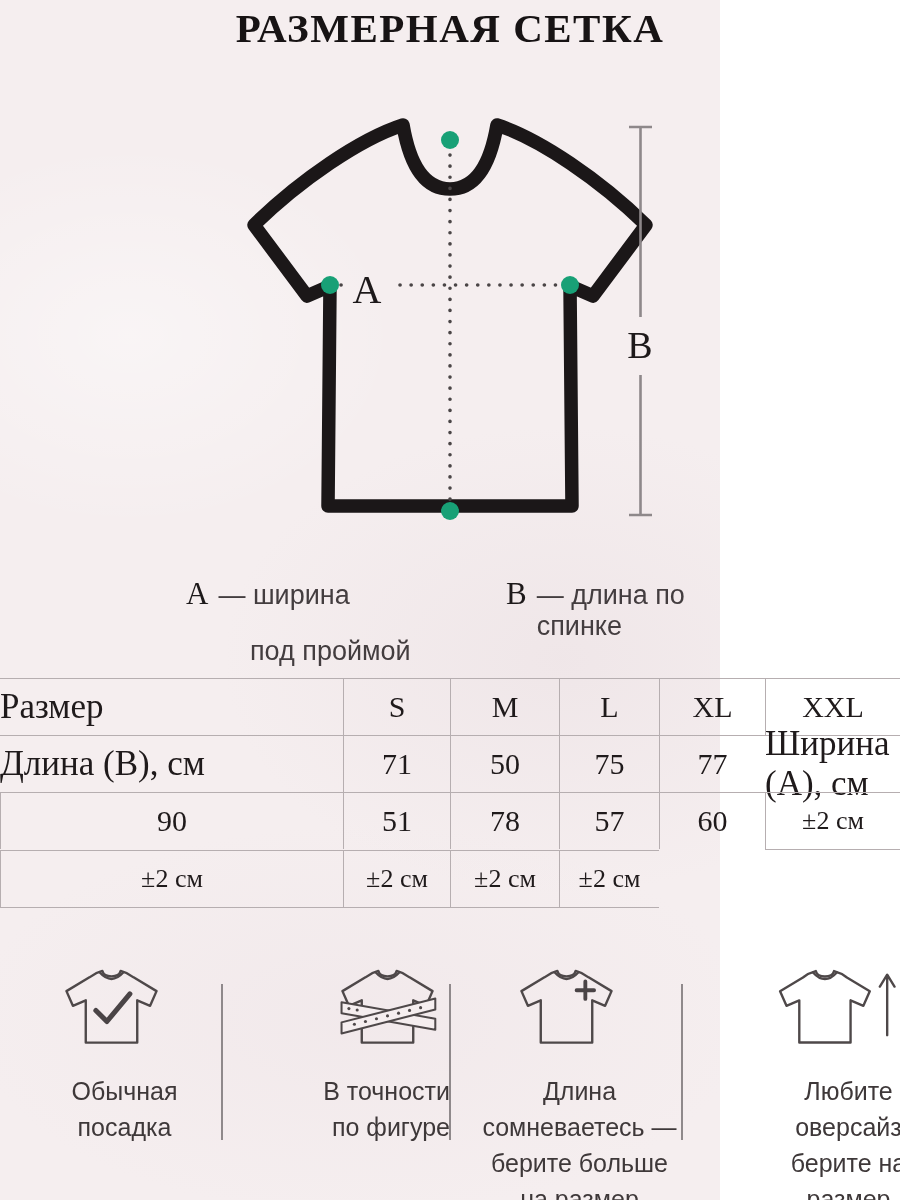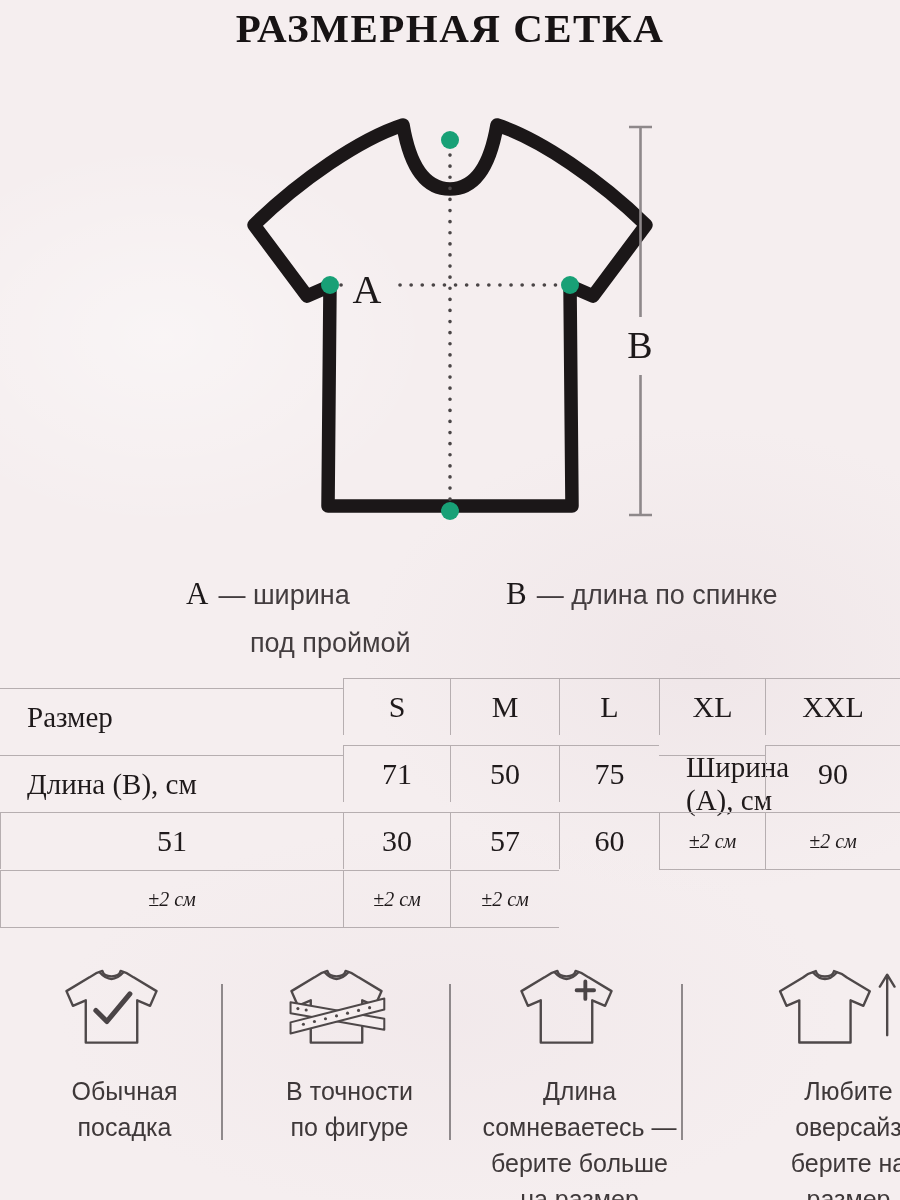--- a/index.html
+++ b/index.html
@@ -1,18 +1,18 @@
 <!DOCTYPE html>
 <html><head>
 <meta charset="utf-8">
 <style>
   html,body{margin:0;padding:0;}
   body{width:900px;height:1200px;overflow:hidden;
        font-family:"Liberation Sans", sans-serif;}
-  .page{position:relative;width:900px;height:1200px;
+  .page{position:relative;width:720px;height:1200px;
         background-color:#f5eeef;
         background-image:
           radial-gradient(ellipse 420px 300px at 18% 28%, rgba(255,255,255,.40), transparent 65%),
           radial-gradient(ellipse 520px 360px at 78% 55%, rgba(229,216,220,.35), transparent 65%),
           radial-gradient(ellipse 600px 300px at 50% 85%, rgba(234,222,226,.30), transparent 65%);
         }
 
   
   .title{position:absolute;top:4px;left:0;width:900px;text-align:center;
          font-family:"Liberation Serif", serif;font-size:41px;font-weight:600;
@@ -25,40 +25,40 @@
   .dotline{fill:none;stroke:#4a4546;stroke-width:3.6;
            stroke-dasharray:0.1 11;stroke-linecap:round;}
   .bline{fill:none;stroke:#8e888a;stroke-width:2.6;}
   .diagram-letter{font-family:"Liberation Serif", serif;fill:#1d191a;}
 
   
   .legend{position:absolute;color:#433d3f;font-size:27px;}
   .legend .row{display:flex;align-items:baseline;gap:10px;}
   .legend .letter{font-family:"Liberation Serif", serif;font-size:31px;color:#1d191a;}
   .legend-a{left:186px;top:576px;}
-  .legend-a .l2{margin-top:16px;padding-left:64px;}
+  .legend-a .l2{margin-top:24px;padding-left:64px;}
   .legend-b{left:506px;top:576px;}
 
   
   .size-table{position:absolute;top:678px;left:0;width:900px;
               display:grid;grid-template-columns:343px 107px 109px 100px 106px 135px;
               font-family:"Liberation Serif", serif;color:#1f1a1b;}
   .size-table .cell{height:56px;display:flex;align-items:center;justify-content:center;
                     border-top:1.5px solid #b6aeb0;font-size:30px;}
-  .size-table .cell.lbl{justify-content:flex-start;padding-left:27px;font-size:29px;margin-top:10px;}
+  .size-table .cell.lbl{justify-content:flex-start;font-size:35px;}
   .size-table .cell.vline{border-left:1.5px solid #b6aeb0;}
   .size-table .cell.last{border-bottom:1.5px solid #b6aeb0;}
-  .size-table .cell.tol{font-size:20px;font-style:italic;}
+  .size-table .cell.tol{font-size:26px;}
 
   
   .fit-item{position:absolute;top:962px;text-align:center;}
   .fit-item .cap{margin-top:12px;font-size:25px;line-height:36px;color:#3e3839;margin-left:27px;}
   .fit-item .cap span{display:block;}
   .fit-1{left:0;width:222px;}
-  .fit-2{left:222px;width:228px;}
+  .fit-2{left:222px;width:228px;text-align:right;}
   .fit-3{left:450px;width:232px;}
   .fit-4{left:682px;width:218px;padding-left:44px;}
   .fit-divider{position:absolute;top:984px;width:2px;height:156px;background:#8f898b;}
   .div-1{left:221px;} .div-2{left:449px;} .div-3{left:681px;}
   .icon-stroke{fill:none;stroke:#4e4849;stroke-width:2.6;stroke-linejoin:round;stroke-linecap:round;}
   .icon-band{fill:#f5eeef;stroke:#4e4849;stroke-width:2.2;stroke-linejoin:round;}
   .icon-bold{fill:none;stroke:#4a4446;stroke-linecap:round;stroke-linejoin:round;}
 </style>
 </head>
 <body>
@@ -110,25 +110,26 @@
     <div class="cell vline">S</div>
     <div class="cell vline">M</div>
     <div class="cell vline">L</div>
     <div class="cell vline">XL</div>
     <div class="cell vline">XXL</div>
 
     <div class="cell lbl">Длина (В), см</div>
     <div class="cell vline">71</div>
     <div class="cell vline">50</div>
     <div class="cell vline">75</div>
+    <div class="cell vline">77</div>
 
     <div class="cell lbl">Ширина (А), см</div>
     <div class="cell vline">90</div>
     <div class="cell vline">51</div>
-    <div class="cell vline">30</div>
+    <div class="cell vline">78</div>
     <div class="cell vline">57</div>
     <div class="cell vline">60</div>
 
     <div class="cell vline last tol">±2 см</div>
     <div class="cell vline last tol">±2 см</div>
     <div class="cell vline last tol">±2 см</div>
     <div class="cell vline last tol">±2 см</div>
     <div class="cell vline last tol">±2 см</div>
   </div>
 

